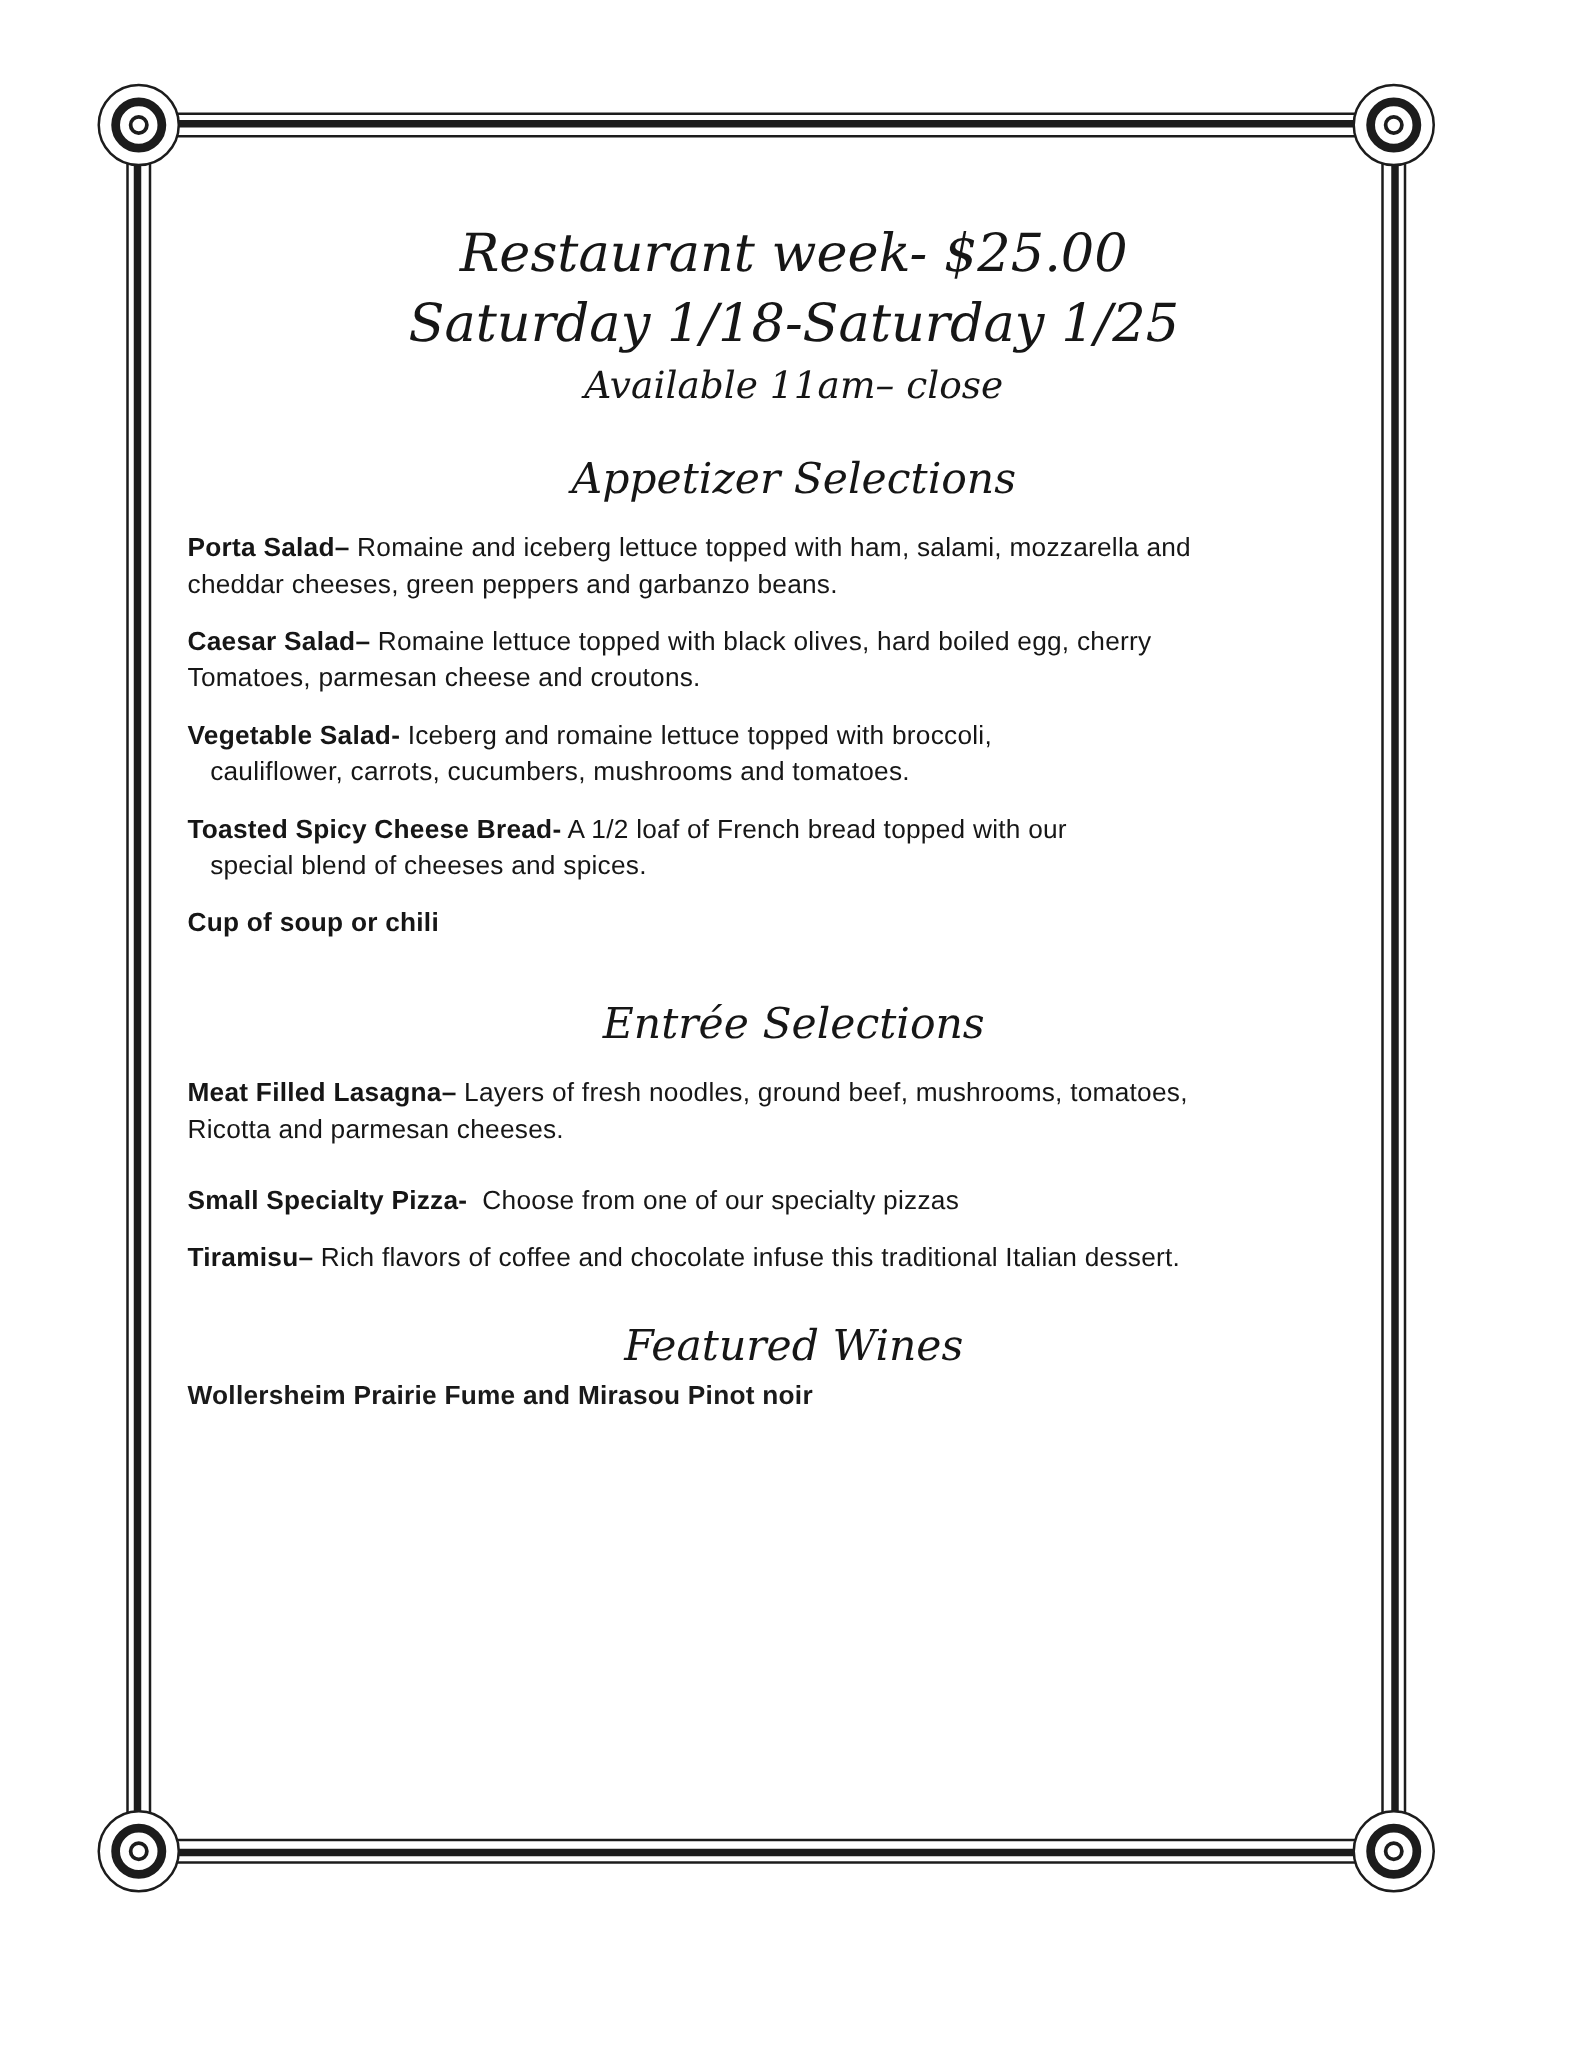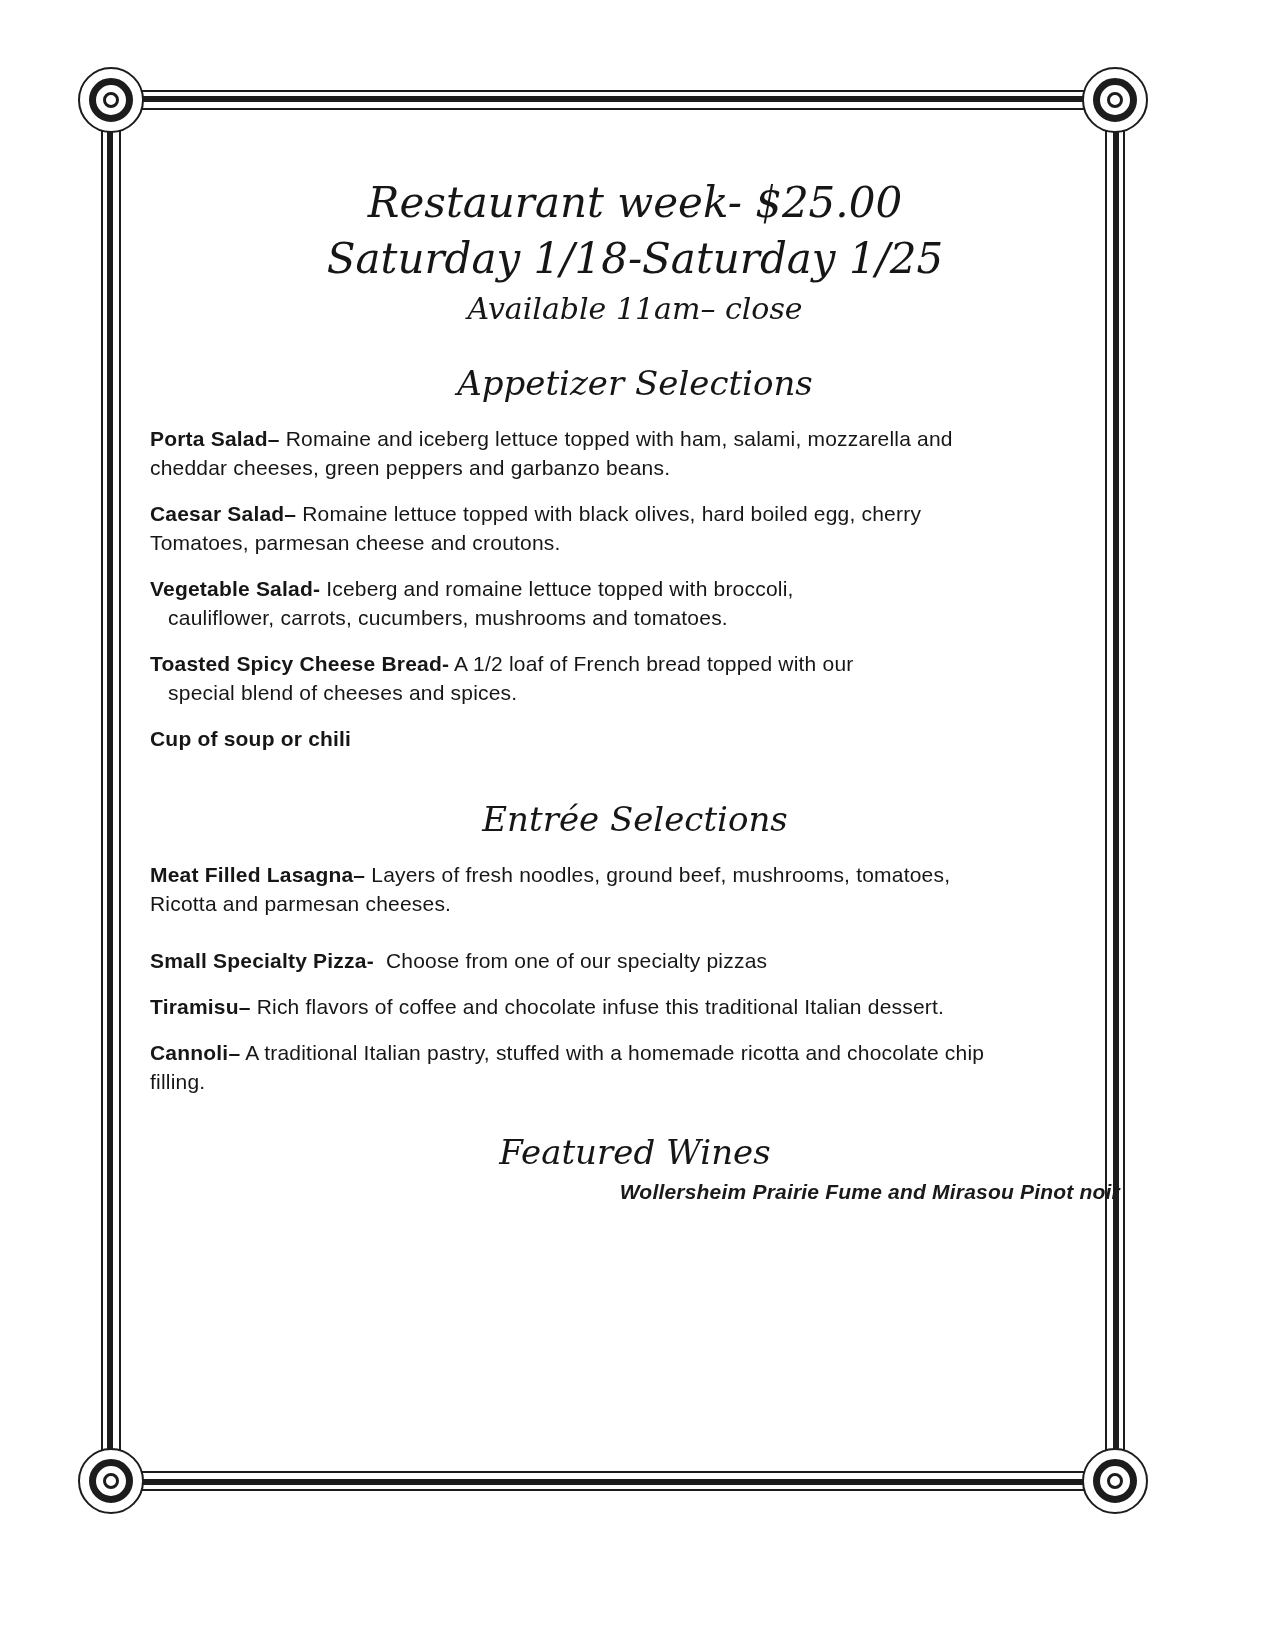--- a/index.html
+++ b/index.html
@@ -95,24 +95,23 @@
   .menu-item .item-name { font-weight: bold; text-align: center; }
   .gap-top { margin-top: 28px; }
 
   .wines-heading {
     font-size: 34px;
     margin: 36px 0 8px 0;
   }
   .wines-text {
     font-size: 21px;
     font-weight: bold;
-    text-align: right;
+    text-align: left;
     letter-spacing: 0.2px;
     margin: 0;
-    font-style: italic;
   }
 </style>
 </head>
 <body>
 
 <div class="page">
 
   <div class="frame-line frame-outer"></div>
   <div class="frame-line frame-mid"></div>
   <div class="frame-line frame-inner"></div>
@@ -170,22 +169,20 @@
 Ricotta and parmesan cheeses.</span></p>
 
       <p class="menu-item gap-top"><span class="item-name">Small Specialty Pizza-</span><span class="item-desc">  Choose from one of our specialty pizzas</span></p>
 
     </div>
 
     <div class="section section-desserts">
 
       <p class="menu-item"><span class="item-name">Tiramisu–</span><span class="item-desc"> Rich flavors of coffee and chocolate infuse this traditional Italian dessert.</span></p>
 
-      <p class="menu-item"><span class="item-name">Cannoli–</span><span class="item-desc"> A traditional Italian pastry, stuffed with a homemade ricotta and chocolate chip
-filling.</span></p>
     </div>
 
     <div class="section section-wines">
       <h2 class="script section-heading wines-heading">Featured Wines</h2>
       <p class="wines-text">Wollersheim Prairie Fume and Mirasou Pinot noir</p>
     </div>
 
   </div>
 </div>
 

